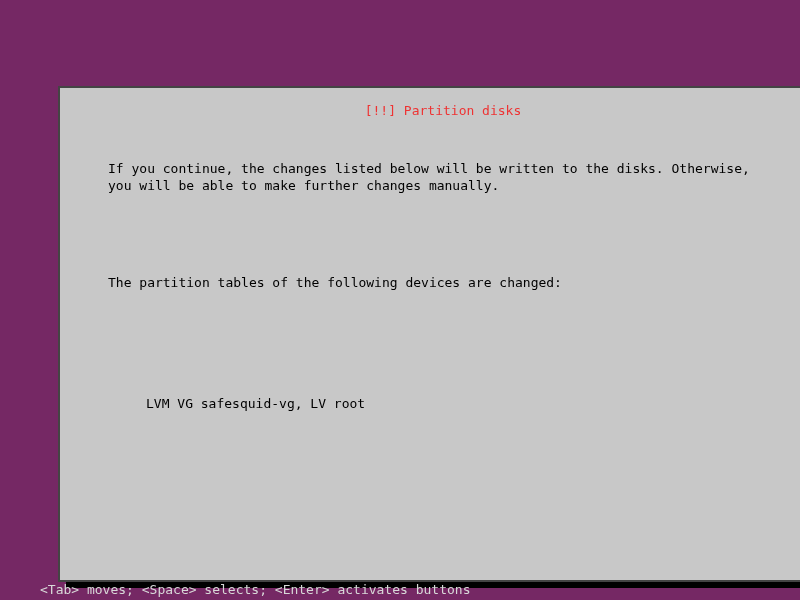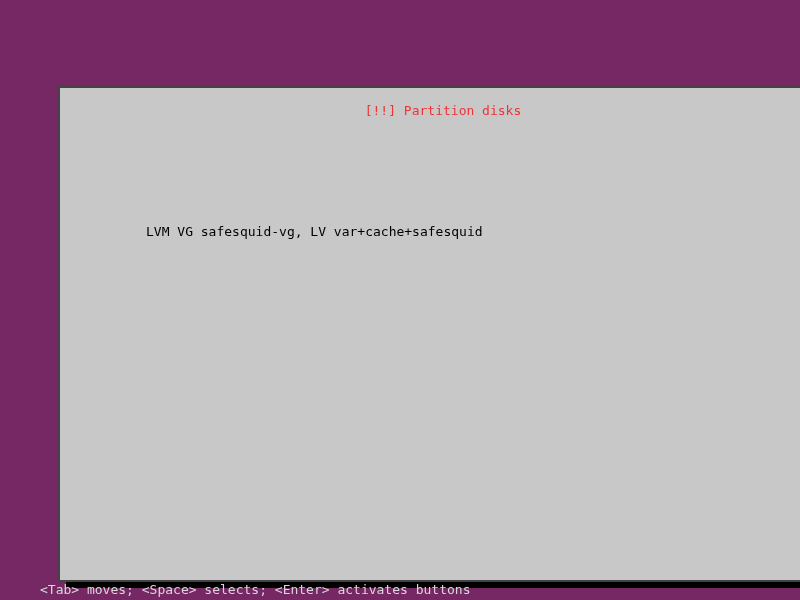--- a/index.html
+++ b/index.html
@@ -71,23 +71,25 @@
 <body>
 
 <div class="shadow"></div>
 
 <div class="dialog">
   <div class="title-wrap">
     <span class="title">[!!] Partition disks</span>
   </div>
 
   <div class="content">
+    <div class="para">If you continue, the changes listed below will be written to the disks. Otherwise, you will be able to make further changes manually.</div>
 
+    <div>The partition tables of the following devices are changed:</div>
     <div class="indent">
-      <div>LVM VG safesquid-vg, LV var+cache+safesquid</div>
+      <div>LVM VG safesquid-vg, LV root</div>
       
     </div>
 
     
 
     
     
 
     
 

